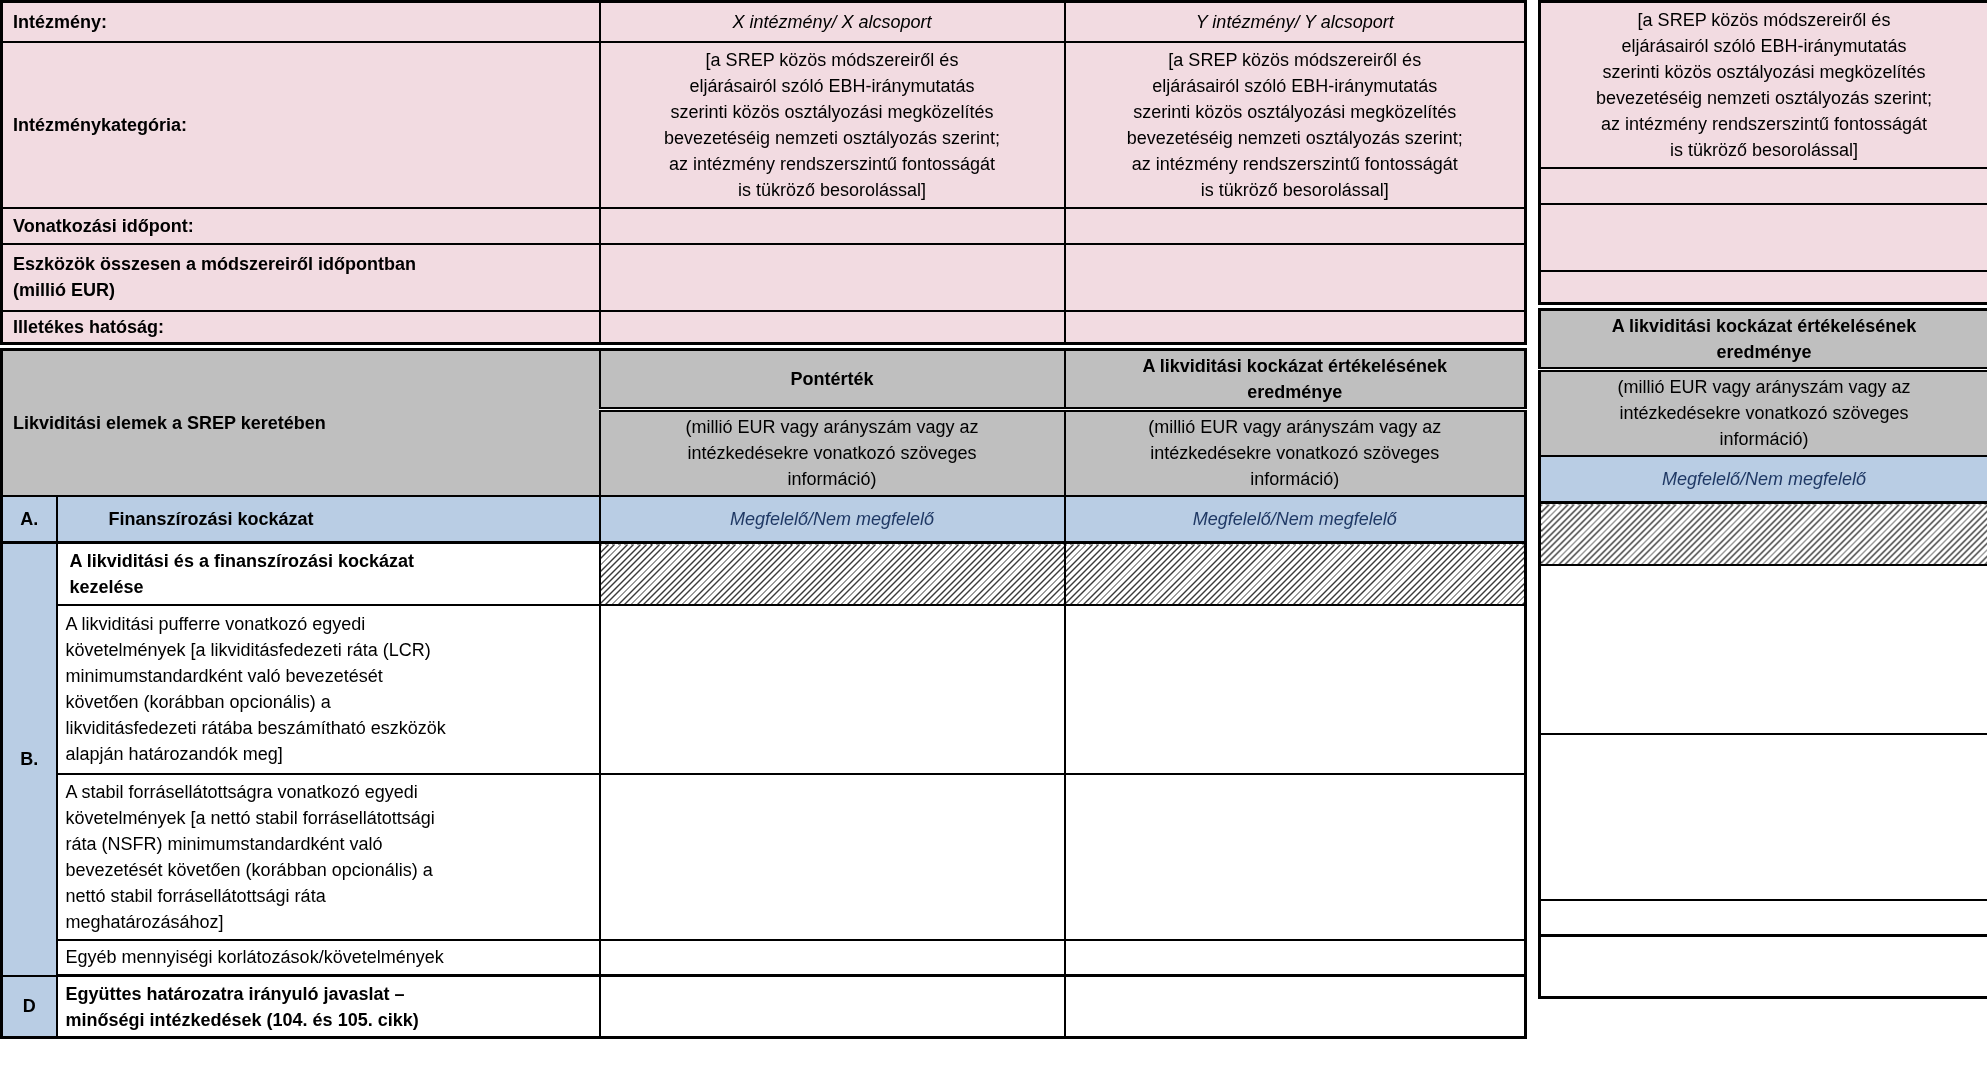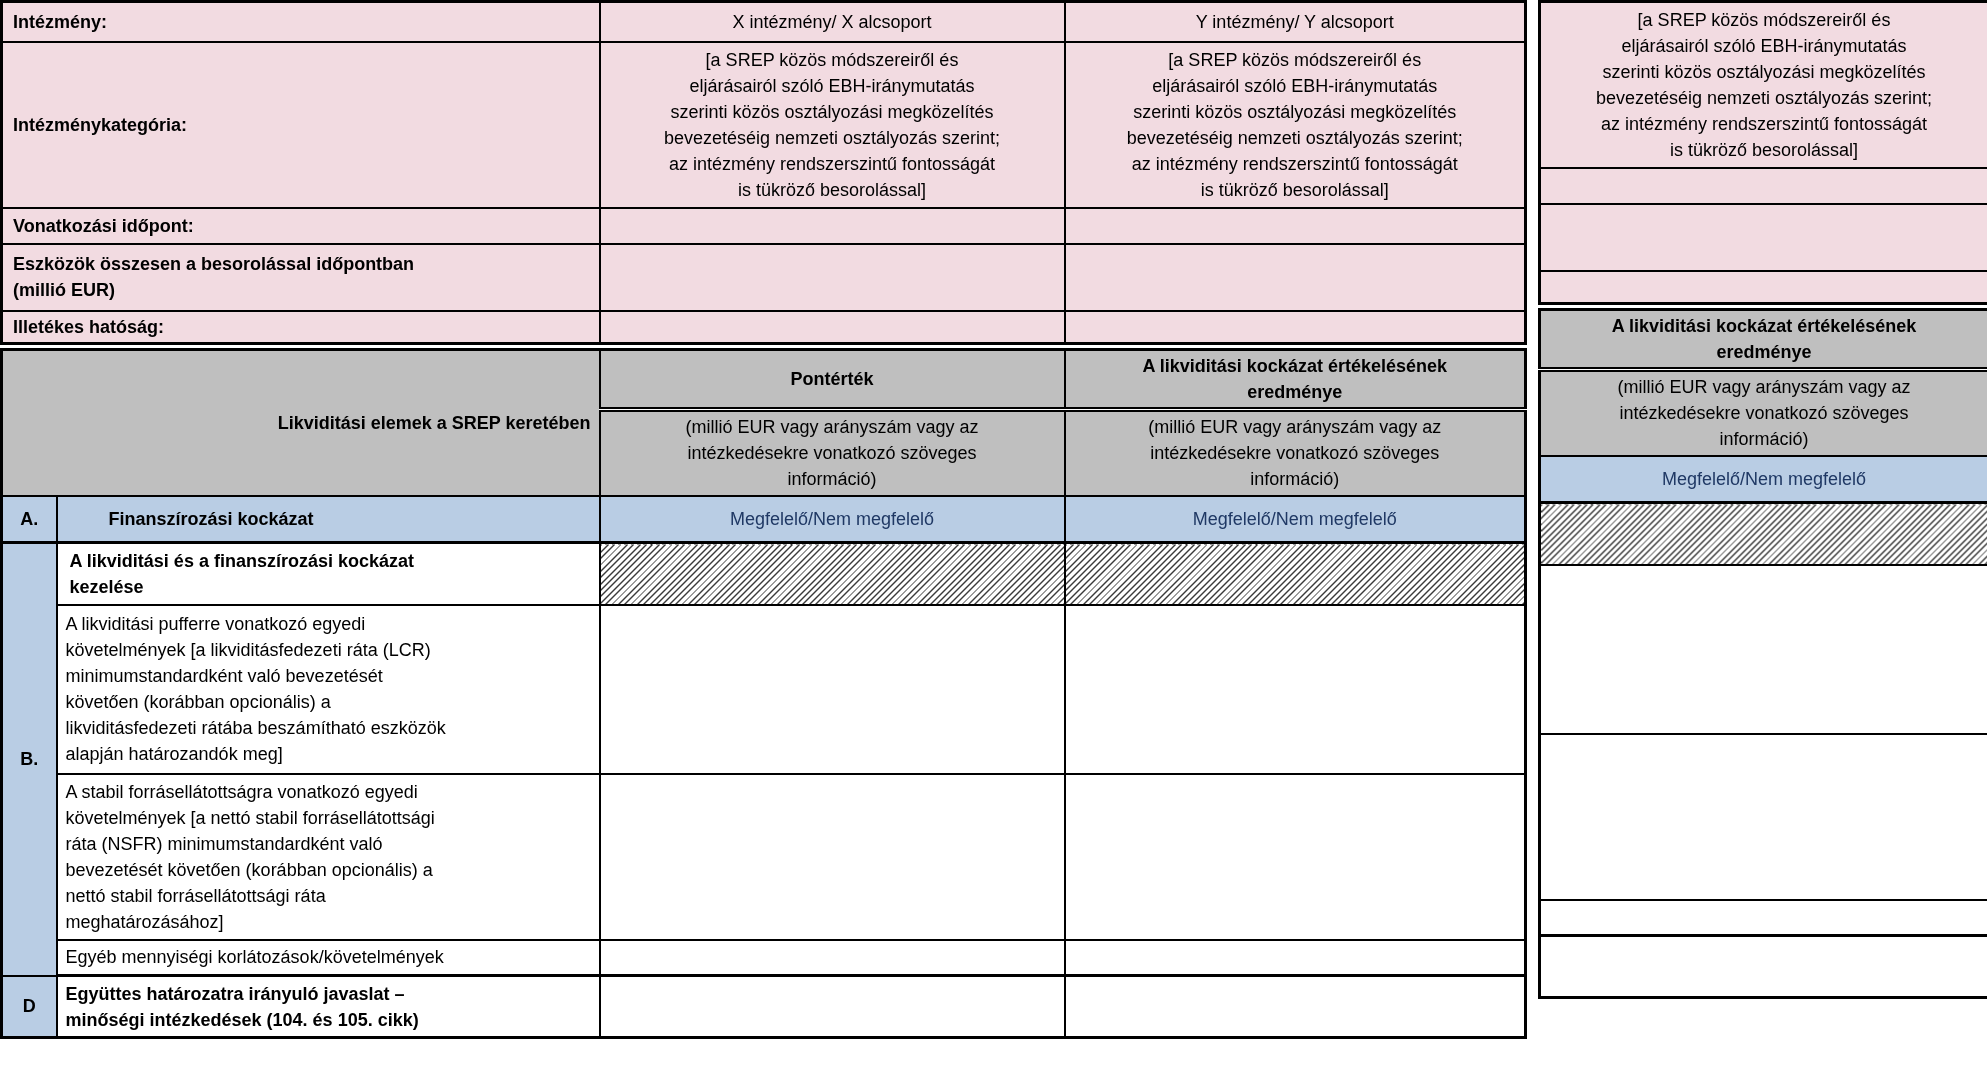--- a/index.html
+++ b/index.html
@@ -11,24 +11,24 @@
     border-collapse:collapse; table-layout:fixed; position:absolute; top:0;
     border:3px solid #000;
   }
   #main-table { left:0;    width:1526px; }
   #kons-table { left:1538px; width:449px; }
   td {
     border:2px solid #000; padding:2px 8px;
     font-size:18px; line-height:26px; vertical-align:middle; overflow:hidden;
   }
   .pink  { background:var(--pink); }
-  .gray  { background:var(--gray);text-align:right; }
+  .gray  { background:var(--gray); }
   .blue  { background:var(--blue); }
   .bold   { font-weight:bold; }
-  .italic { }
+  .italic { font-style:italic; }
   .center { text-align:center; }
   .pre    { white-space:pre-line; }
   .val    { color:var(--value-text);margin-left:27px; }
   .padL   { padding-left:10px; }
   .indent { }
   .b1pad  { padding-left:12px; }
   .dpad   { padding-left:8px; }
   .apad   { padding-left:51px; }
   .dbl-b  { border-bottom:9px double #000; }  
   .dbl-s  { border-bottom:5px double #000; }  
@@ -77,21 +77,21 @@
 is tükröző besorolással]</td>
     </tr>
 
     <tr style="height:36px">
       <td colspan="2" class="pink bold padL">Vonatkozási időpont:</td>
       <td class="pink"></td>
       <td class="pink"></td>
     </tr>
 
     <tr style="height:67px">
-      <td colspan="2" class="pink bold padL pre">Eszközök összesen a besorolással időpontban
+      <td colspan="2" class="pink bold padL pre">Eszközök összesen a módszereiről időpontban
 (millió EUR)</td>
       <td class="pink"></td>
       <td class="pink"></td>
     </tr>
 
     <tr style="height:36px">
       <td colspan="2" class="pink bold padL dbl-b">Illetékes hatóság:</td>
       <td class="pink dbl-b"></td>
       <td class="pink dbl-b"></td>
     </tr>

